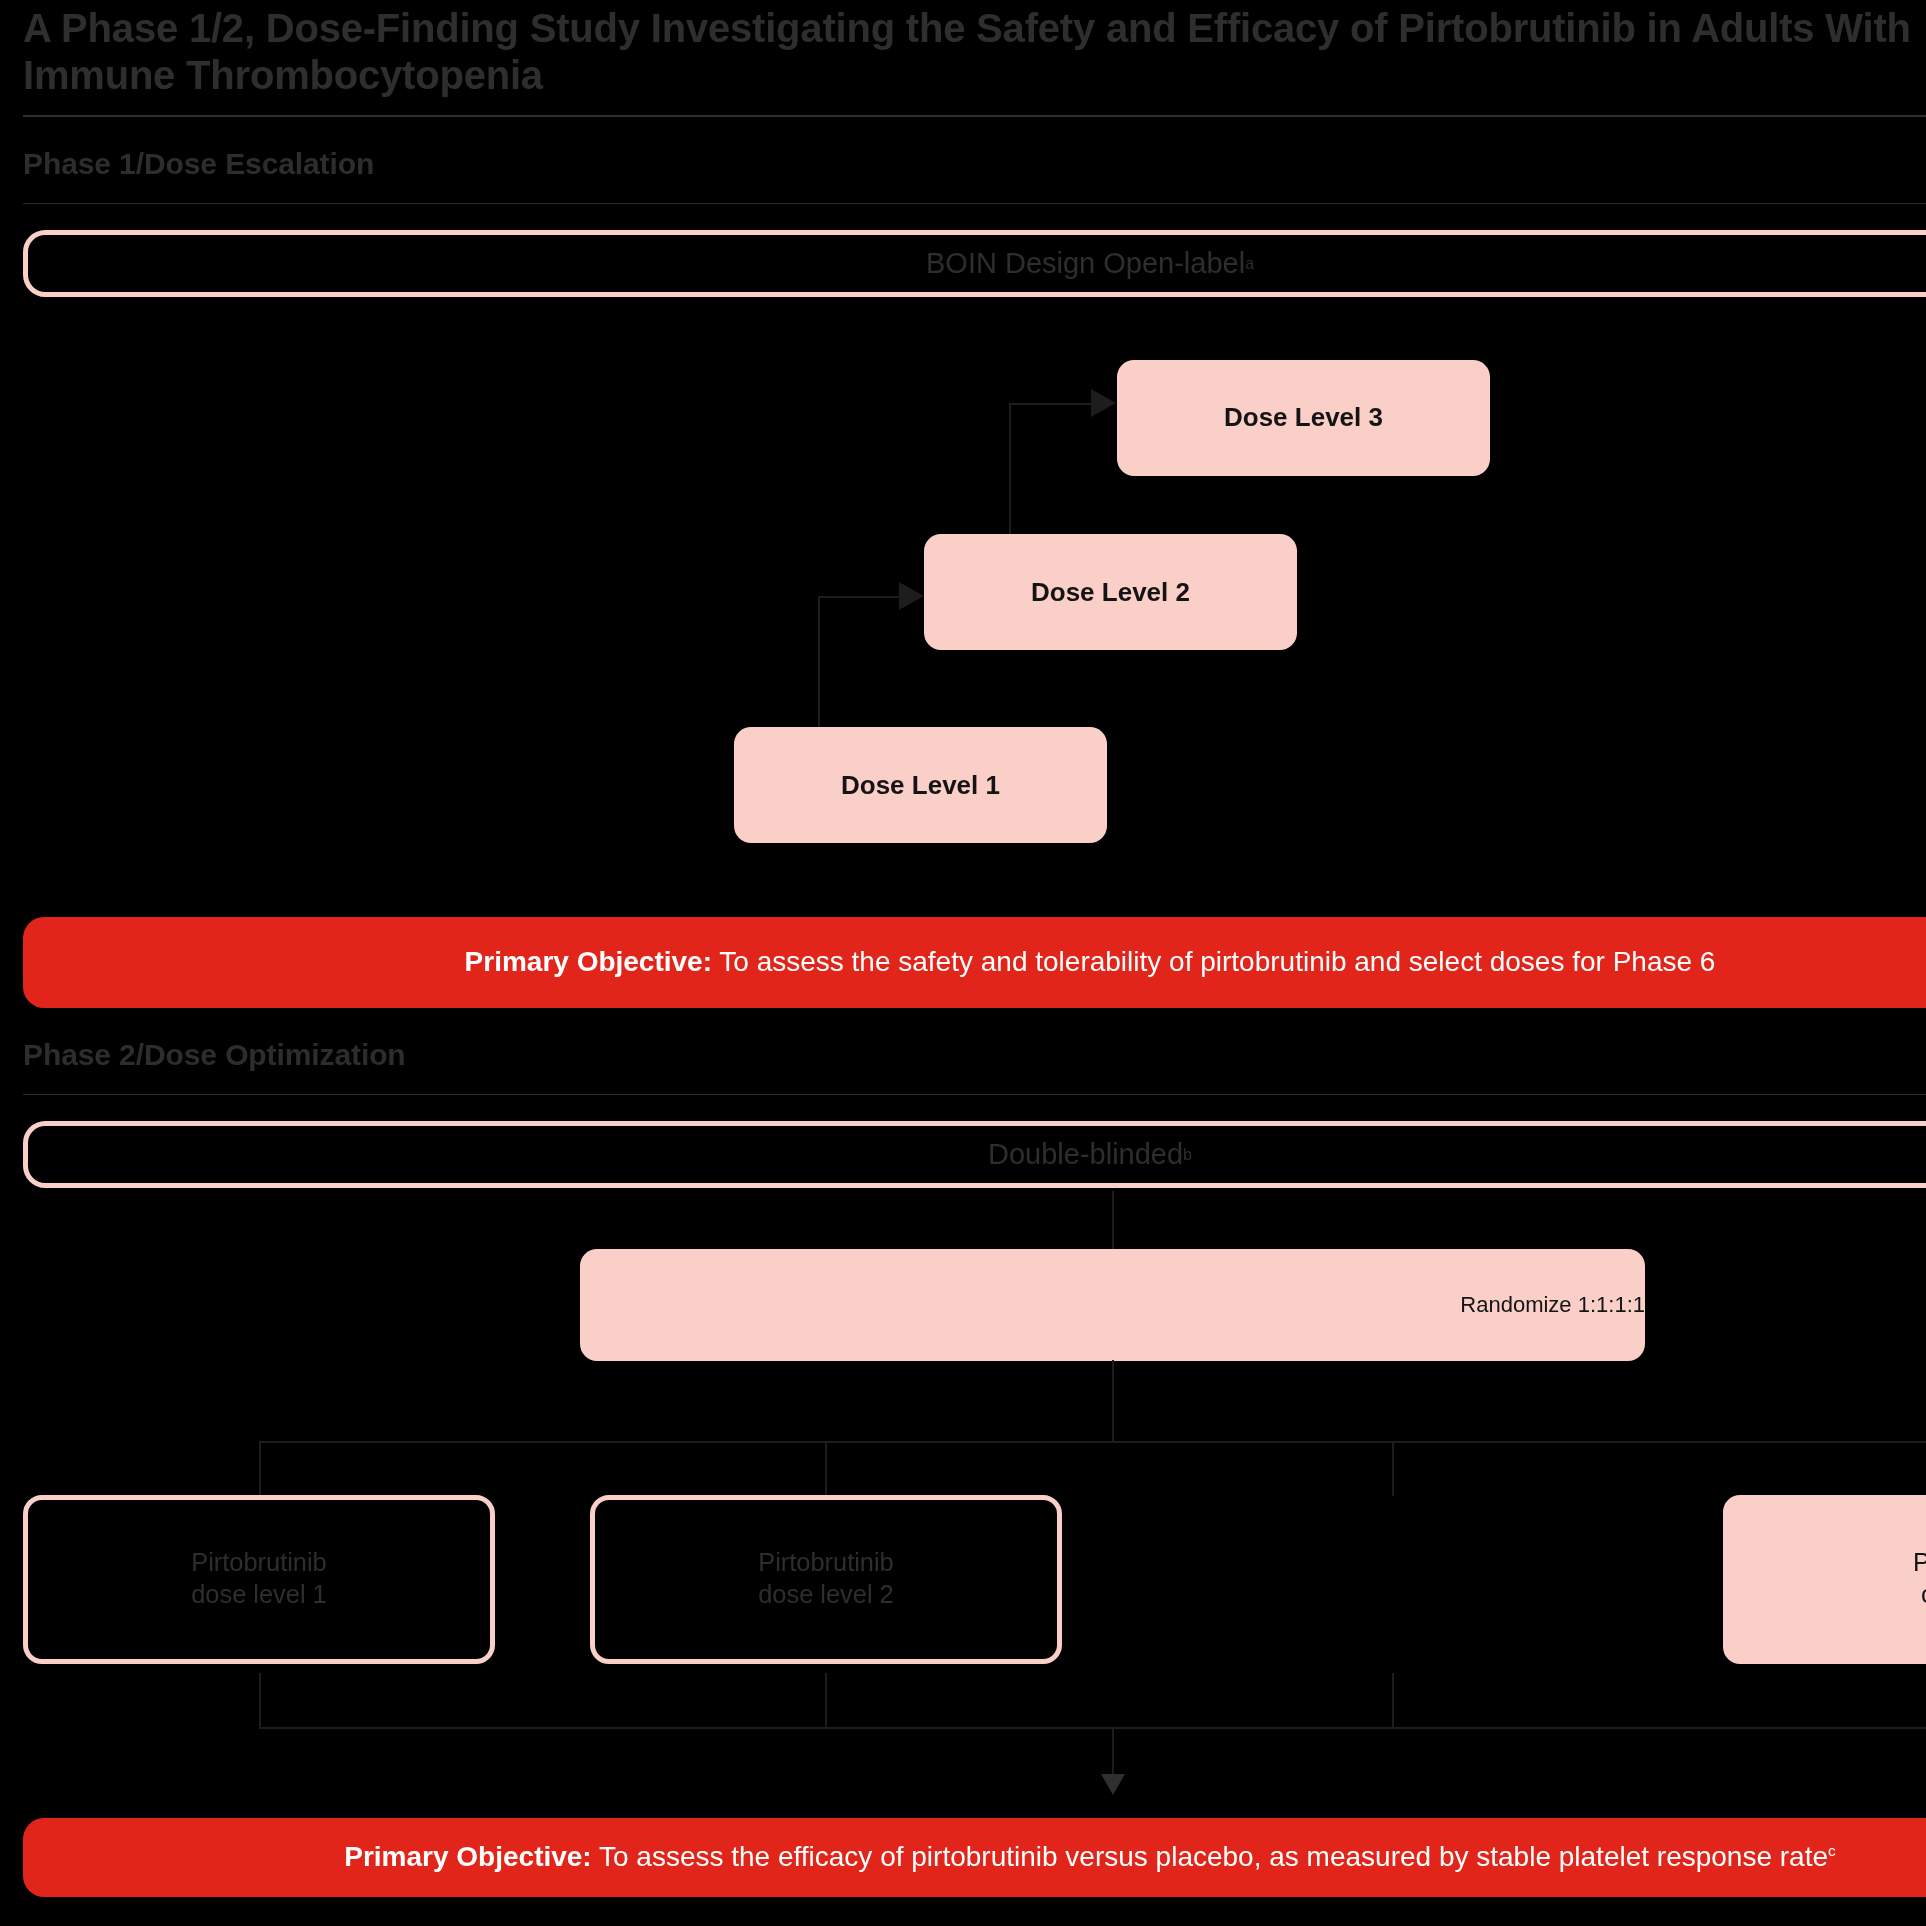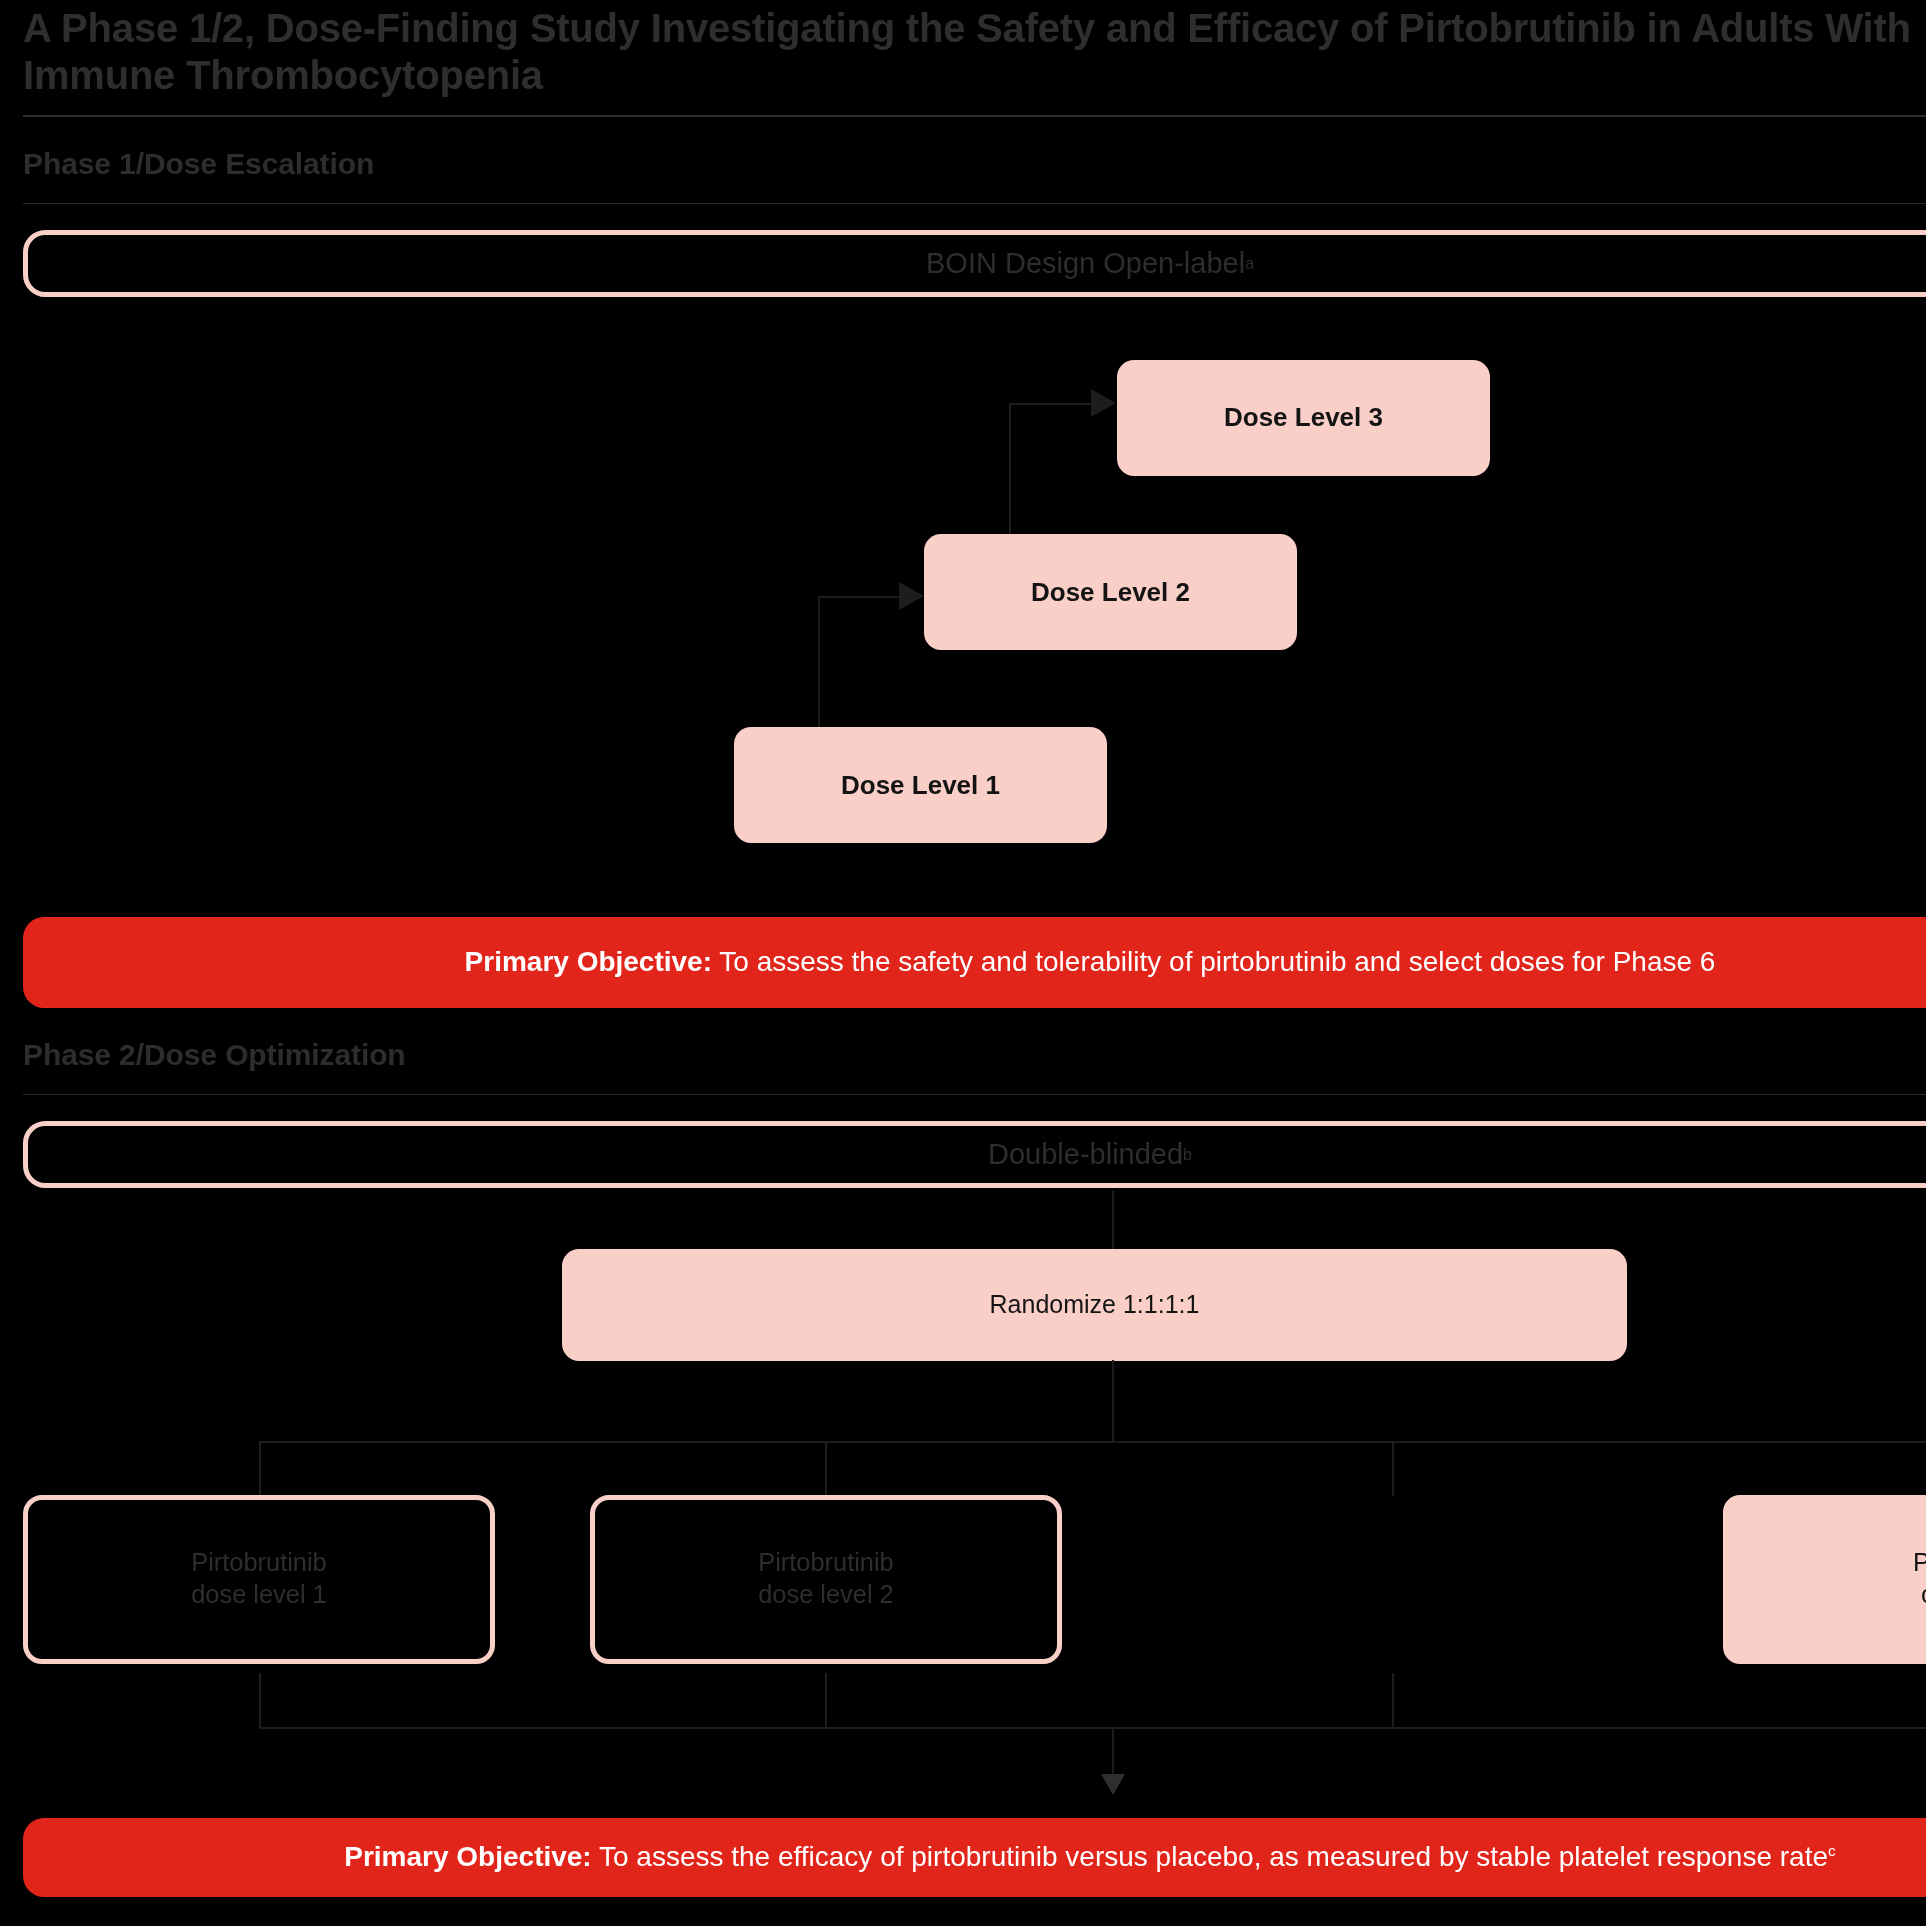--- a/index.html
+++ b/index.html
@@ -151,24 +151,25 @@
 
   #objective1 { margin-top: 40px; min-height: 91px;
                 display:flex; align-items:center; justify-content:center; }
   #objective2 { margin-top: 29px; }
 
   
   .tree { position: relative; height: 489px; margin-top: 2.3px; }
 
   #randomize {
     position: absolute;
-    left: 539px; top: 58px;
+    left: 557px; top: 58px;
     width: 1065px; height: 112px;
-    font-size: 25px;
+    font-size: 22px;
     border-radius: 17px;
+    justify-content: flex-end;
   }
 
   .arm {
     position: absolute;
     top: 304px;
     width: 472px;
     height: 169px;
     font-size: 25.4px;
     line-height: 1.25;
     padding: 0 32px;

